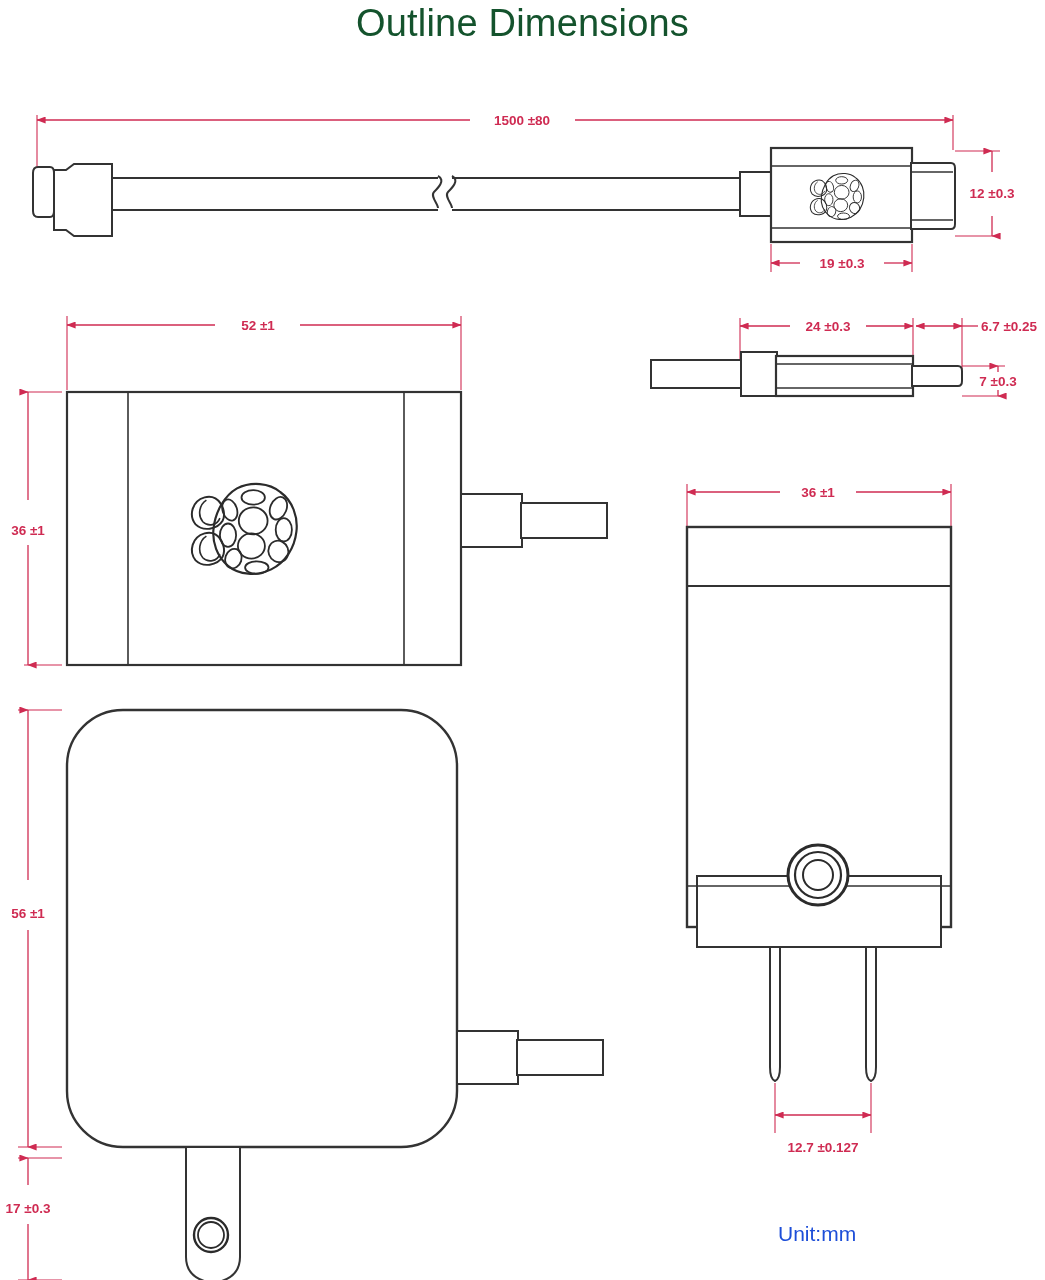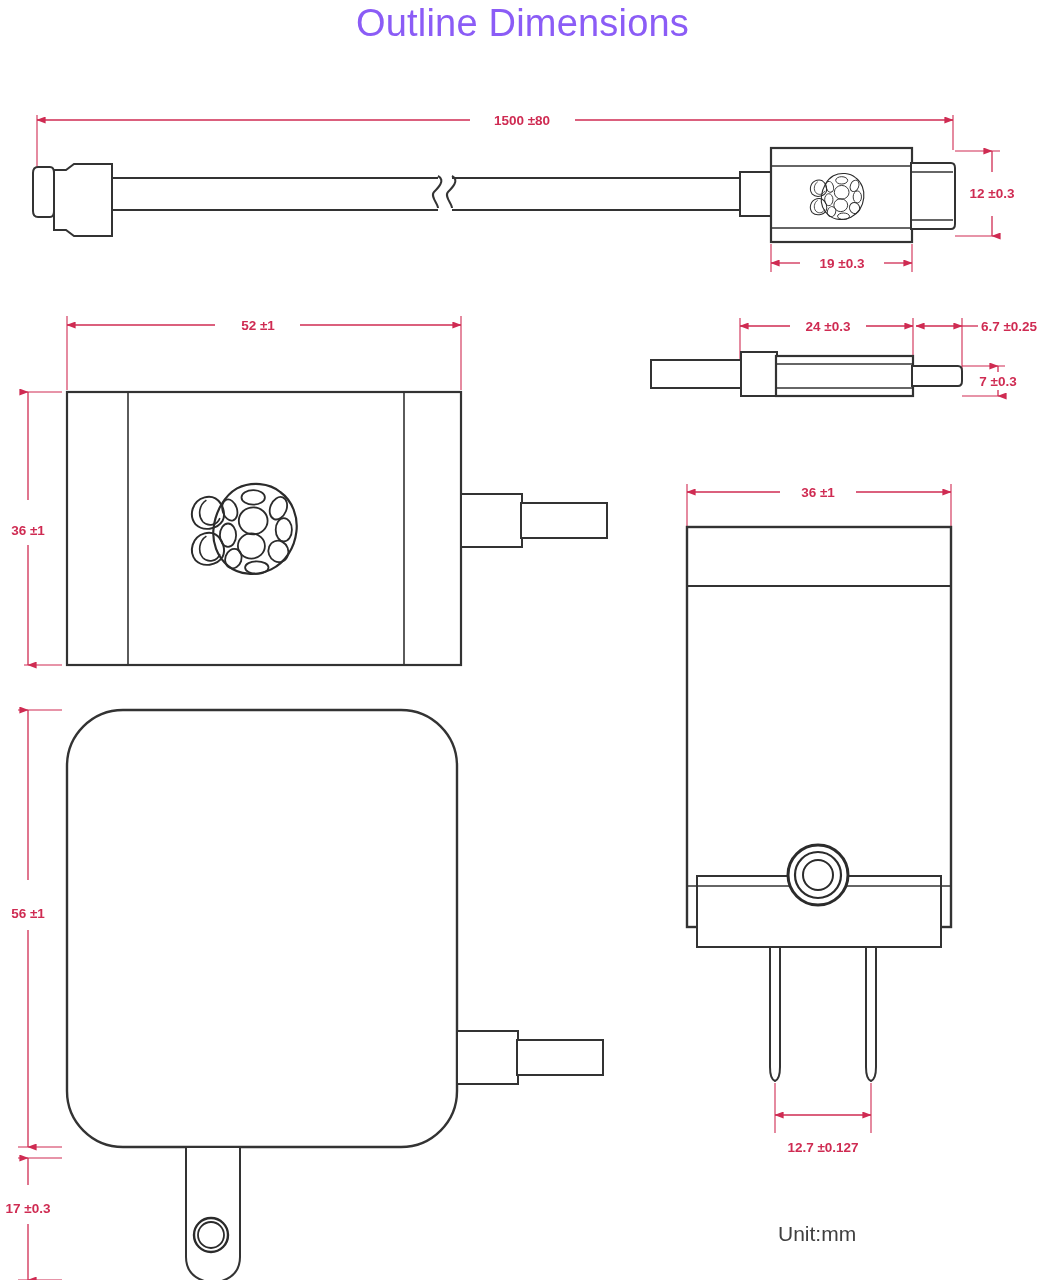--- a/index.html
+++ b/index.html
@@ -19,30 +19,30 @@
   }
   #title {
     position: absolute;
     left: 0;
     top: 2px;
     width: 1045px;
     text-align: center;
     font-size: 38px;
     font-weight: 400;
     letter-spacing: 0.2px;
-    color: #8b5cf6;
+    color: #14532d;
     font-family: "Liberation Sans", sans-serif;
   }
   #unit {
     position: absolute;
     left: 778px;
     top: 1222px;
     font-size: 21px;
     font-weight: 400;
-    color: #404040;
+    color: #1d4ed8;
     font-family: "Liberation Sans", sans-serif;
   }
   svg#drawing {
     position: absolute;
     left: 0;
     top: 0;
   }
   .dimtext {
     font-family: "Liberation Sans", sans-serif;
     font-size: 13.5px;

